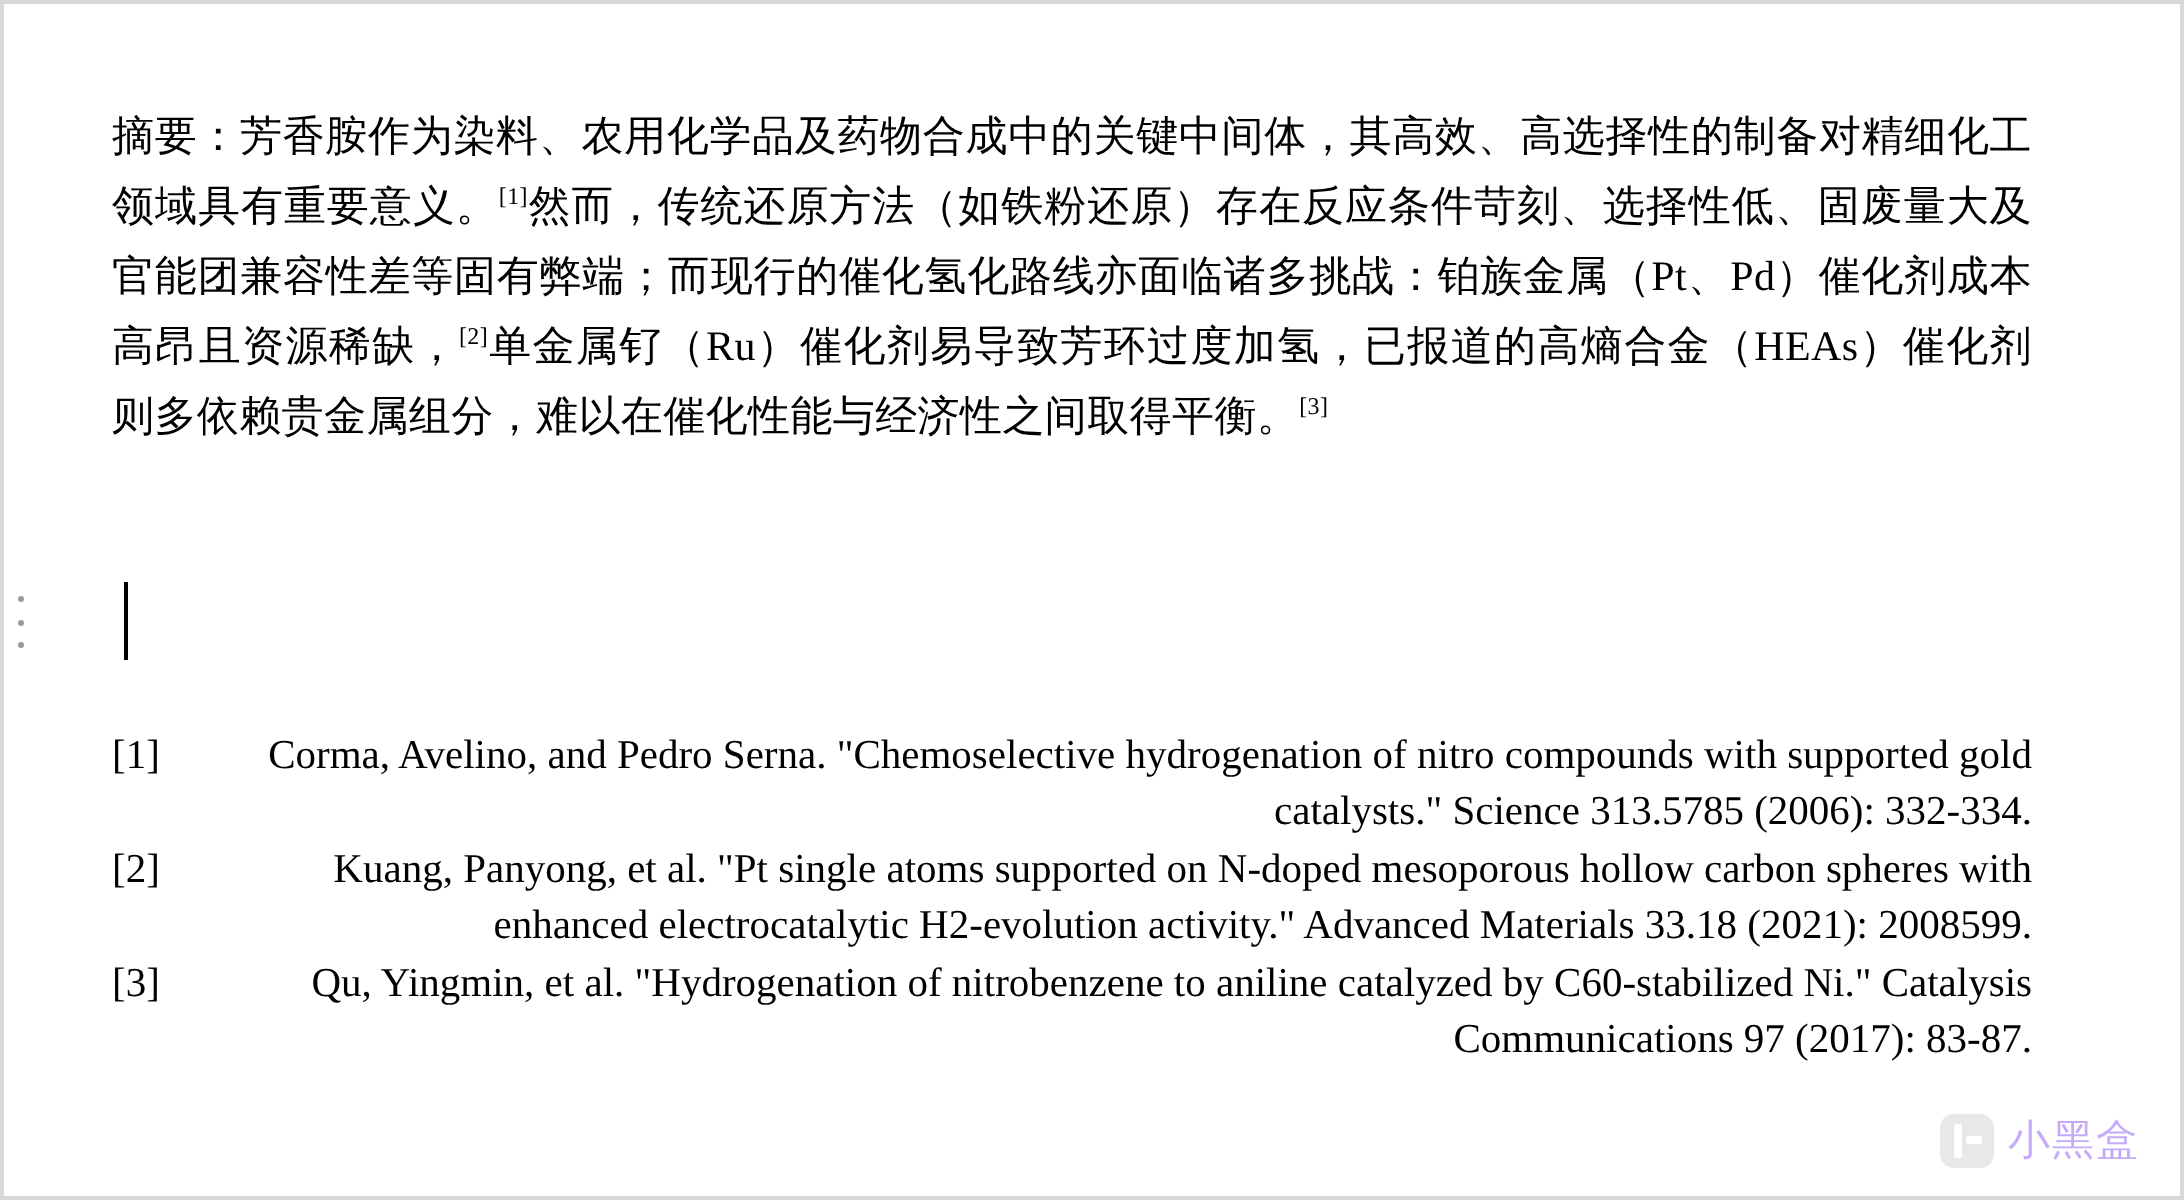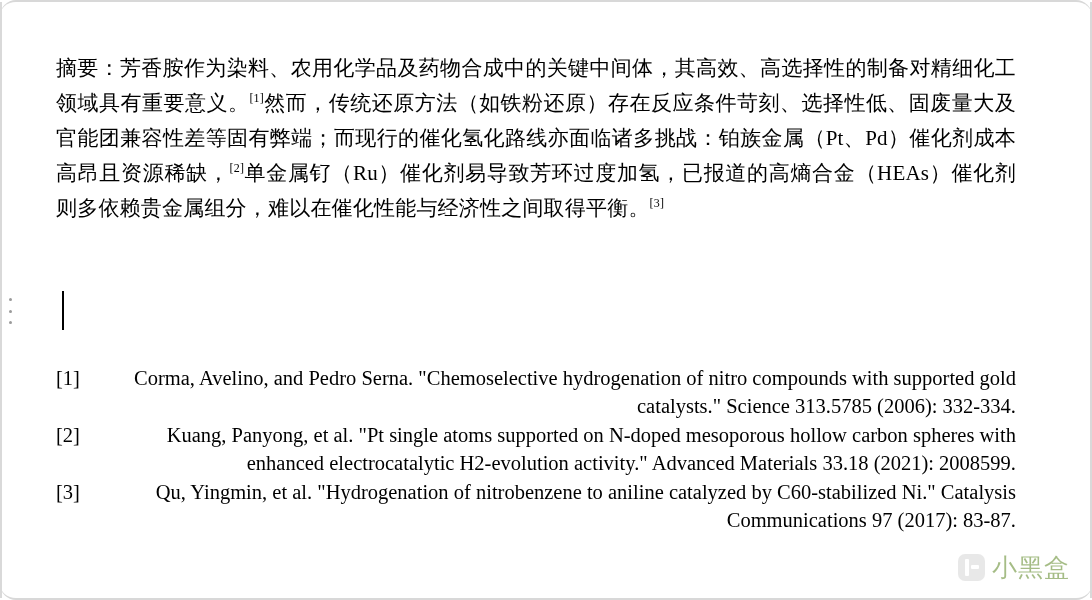--- a/index.html
+++ b/index.html
@@ -15,21 +15,20 @@
     color: #000000;
   }
   .page {
     position: relative;
     width: 1092px;
     height: 600px;
     background: #ffffff;
     box-sizing: border-box;
     border-top: 2px solid #d8d8d8;
     border-bottom: 2px solid #d8d8d8;
-    border-radius: 16px;
   }
   
   .edge-left, .edge-right {
     position: absolute;
     top: 0;
     bottom: 0;
     width: 2px;
     background: #d9d9d9;
   }
   .edge-left { left: 0; }
@@ -140,22 +139,22 @@
     position: absolute;
     left: 13px;
     top: 11px;
     width: 8px;
     height: 4px;
     background: #ffffff;
     border-radius: 1px;
   }
   .wm-text {
     font-family: "Liberation Sans", sans-serif;
-    font-size: 25px;
-    color: #4d7c0f;
+    font-size: 21px;
+    color: #8b5cf6;
     letter-spacing: 1px;
   }
 </style>
 </head>
 <body>
 
 <div class="page">
 
   <div class="edge-left"></div>
   <div class="edge-right"></div>

